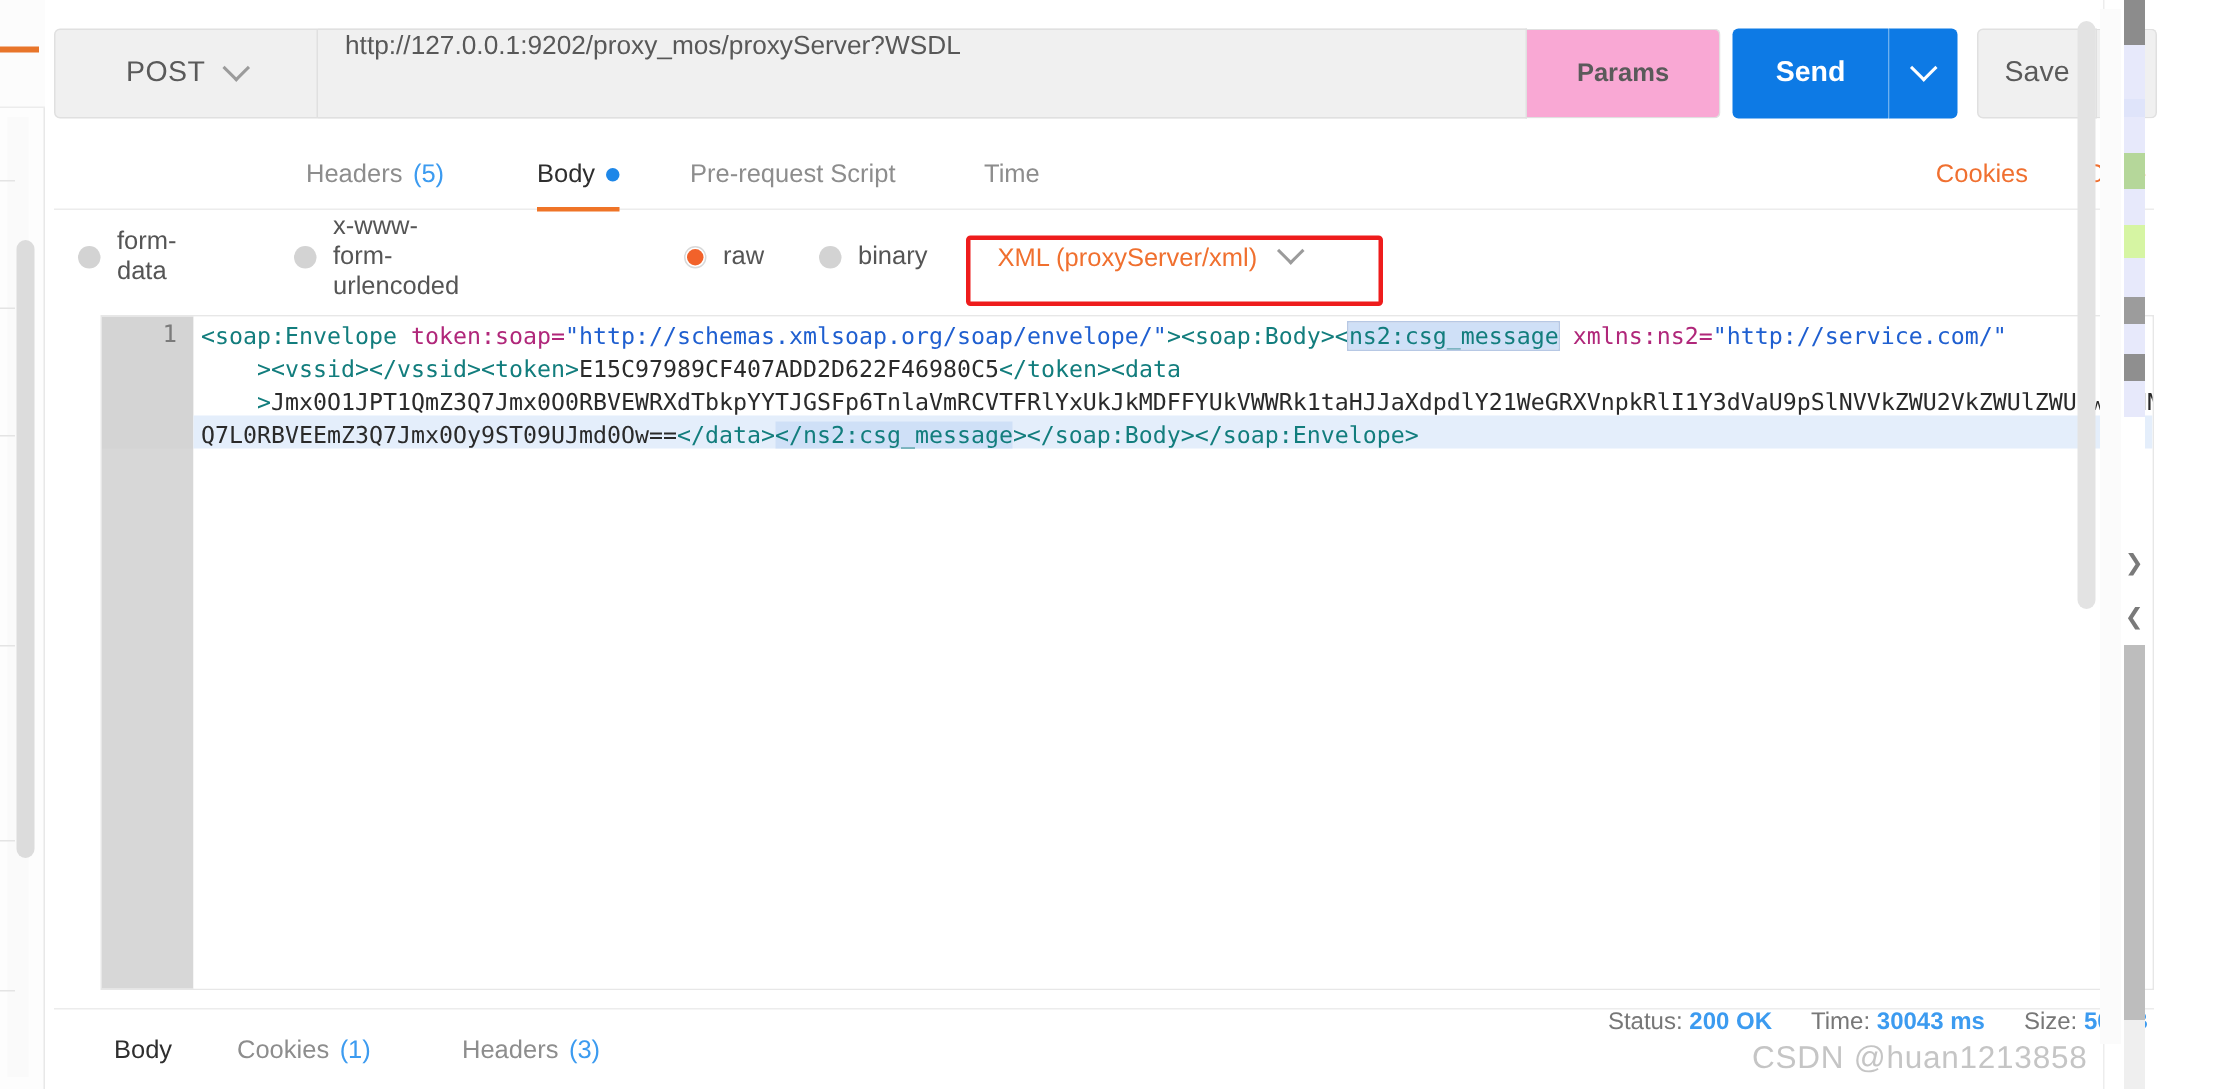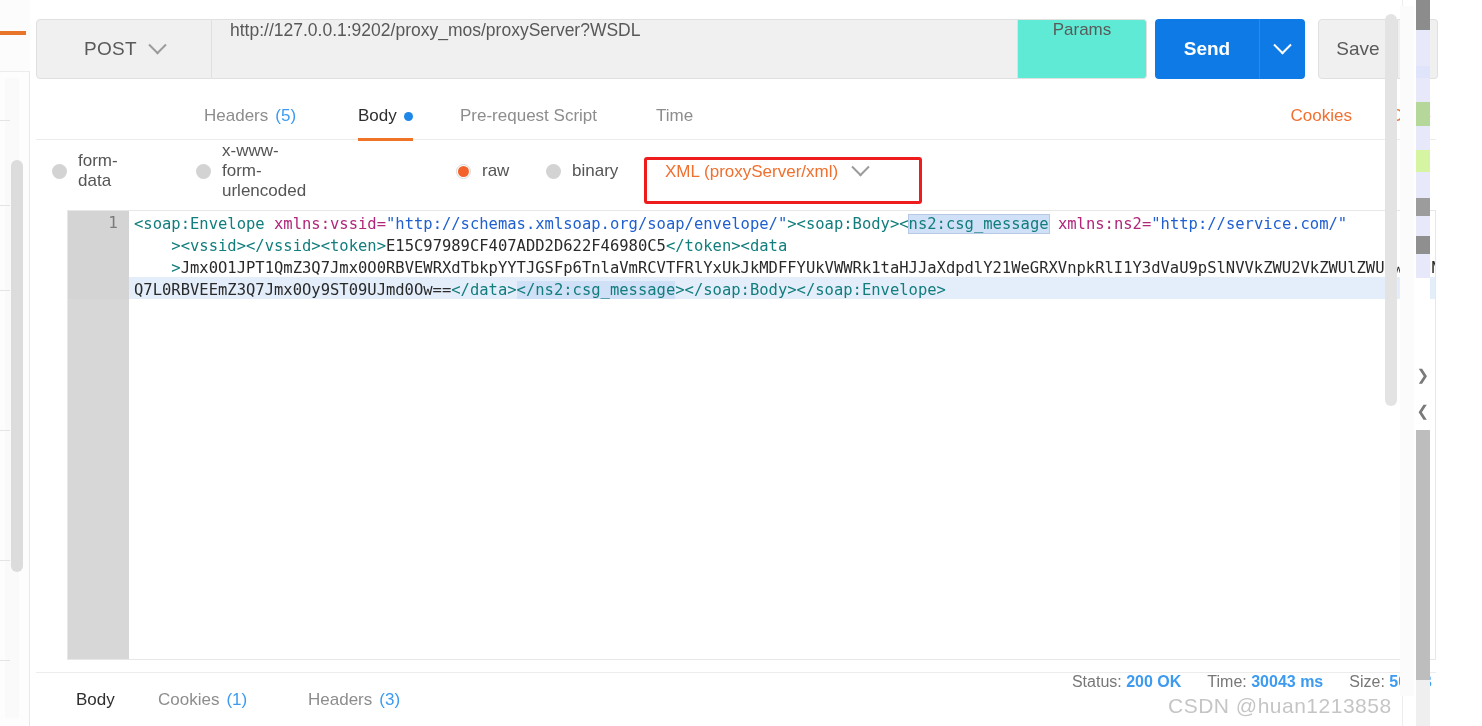--- a/index.html
+++ b/index.html
@@ -82,23 +82,23 @@
 
   .url-box {
     position: absolute; left: 176px; top: 0; width: 806px; height: 60px;
     border: 1px solid #e0e0e0; border-left: none; background: #f0f0f0;
     display: flex; padding: 0 18px;
   }
   .url-text { font-size: 17.5px; color: #585858; }
 
   .params-box {
     position: absolute; left: 982px; top: 0; width: 129px; height: 60px;
-    border: 1px solid #e0e0e0; border-left: none; background: #5eead4;
+    border: 1px solid #e0e0e0; border-left: none; background: #f9a8d4;
     border-radius: 0 4px 4px 0;
-    display: flex; justify-content: center;
+    display: flex; align-items: center; justify-content: center; font-weight: bold;
   }
   .params-text { font-size: 17px; color: #5a5a5a; }
 
   .send-group { position: absolute; left: 1119px; top: 0; width: 150px; height: 60px; display: flex; }
   .send-main {
     width: 104px; height: 60px; background: #0d7ae5; border-radius: 4px 0 0 4px;
     display: flex; align-items: center; justify-content: center;
     color: #fff; font-size: 19px; font-weight: bold;
   }
   .send-caret {
@@ -318,21 +318,21 @@
       <div class="annot-box" style="left:608px; top:9px; width:278px; height:47px;"></div>
     </div>
 
     <div class="editor">
       <div class="gutter">
         <div class="gutter-fill"></div>
         <div class="gutter-num">1</div>
       </div>
       <div class="code-area">
         <div class="active-line"></div>
-        <pre class="code"><span class="t-tag">&lt;soap:Envelope </span><span class="t-attr">xmlns:vssid=</span><span class="t-str">"http://schemas.xmlsoap.org/soap/envelope/"</span><span class="t-tag">&gt;&lt;soap:Body&gt;&lt;</span><span class="t-match">ns2:csg_message</span><span class="t-tag"> </span><span class="t-attr">xmlns:ns2=</span><span class="t-str">"http://service.com/"</span>
+        <pre class="code"><span class="t-tag">&lt;soap:Envelope </span><span class="t-attr">token:soap=</span><span class="t-str">"http://schemas.xmlsoap.org/soap/envelope/"</span><span class="t-tag">&gt;&lt;soap:Body&gt;&lt;</span><span class="t-match">ns2:csg_message</span><span class="t-tag"> </span><span class="t-attr">xmlns:ns2=</span><span class="t-str">"http://service.com/"</span>
     <span class="t-tag">&gt;&lt;vssid&gt;&lt;/vssid&gt;&lt;token&gt;</span><span class="t-text">E15C97989CF407ADD2D622F46980C5</span><span class="t-tag">&lt;/token&gt;&lt;data</span>
     <span class="t-tag">&gt;</span><span class="t-text">Jmx0O1JPT1QmZ3Q7Jmx0O0RBVEWRXdTbkpYYTJGSFp6TnlaVmRCVTFRlYxUkJkMDFFYUkVWWRk1taHJJaXdpdlY21WeGRXVnpkRlI1Y3dVaU9pSlNVVkZWU2VkZWUlZWUlwSlNNVkJZMG1bH</span>
 <span class="t-text">Q7L0RBVEEmZ3Q7Jmx0Oy9ST09UJmd0Ow==</span><span class="t-tag">&lt;/data&gt;</span><span class="t-match-plain">&lt;/ns2:csg_message</span><span class="t-tag">&gt;&lt;/soap:Body&gt;&lt;/soap:Envelope&gt;</span></pre>
       </div>
     </div>
 
     <div class="footer">
       <div class="ftab active" style="left:40px">
         <span>Body</span>
       </div>

